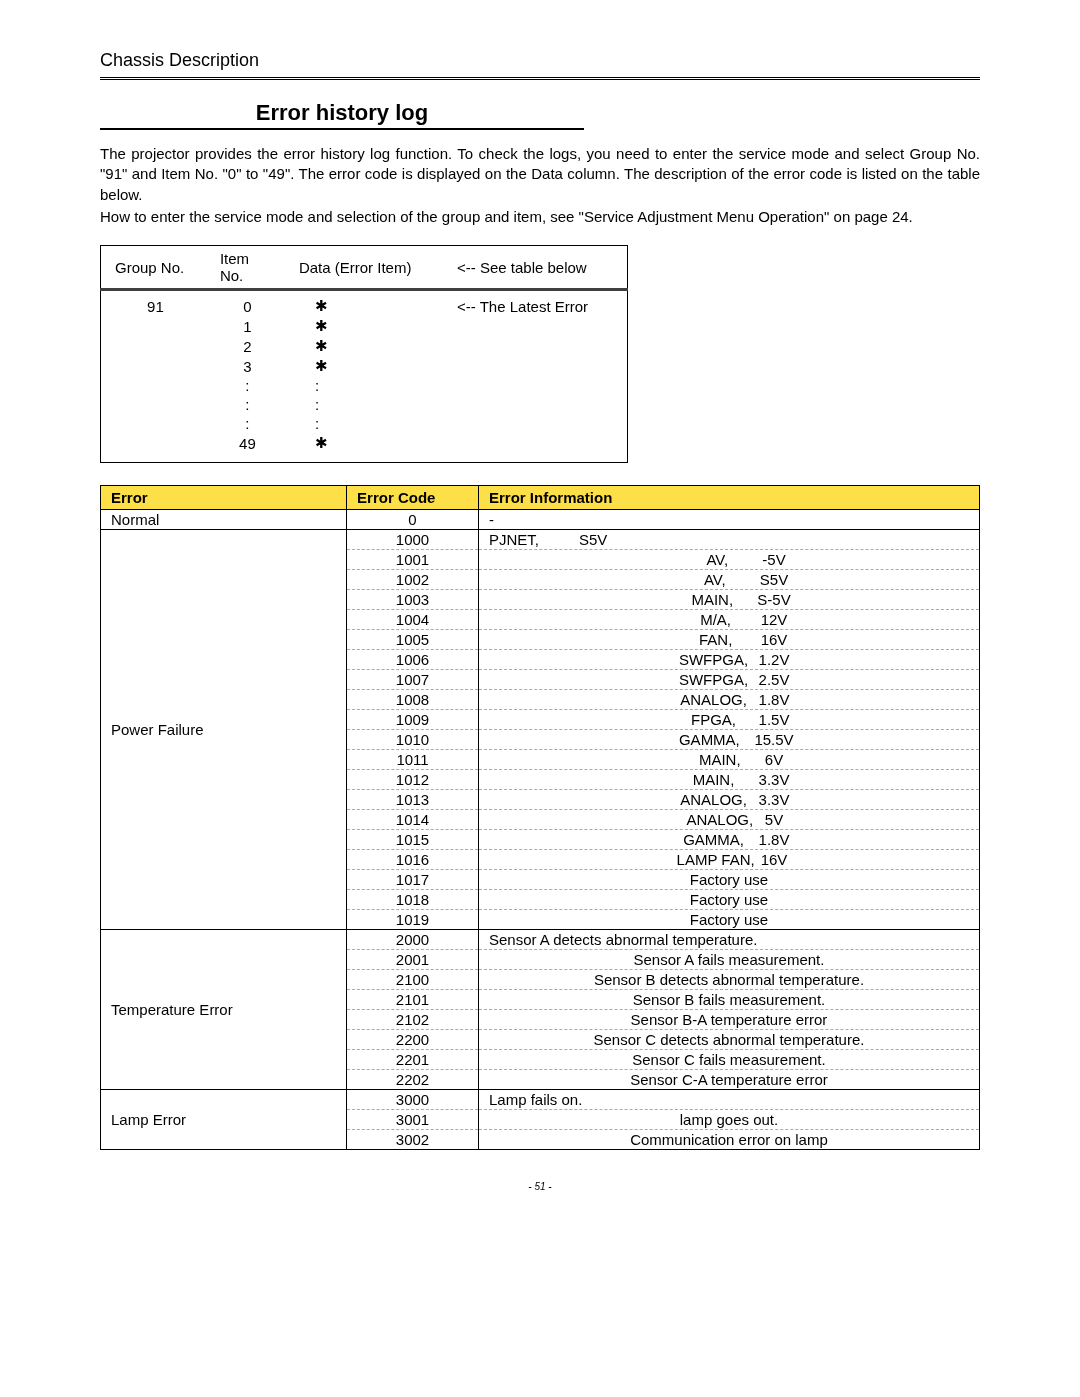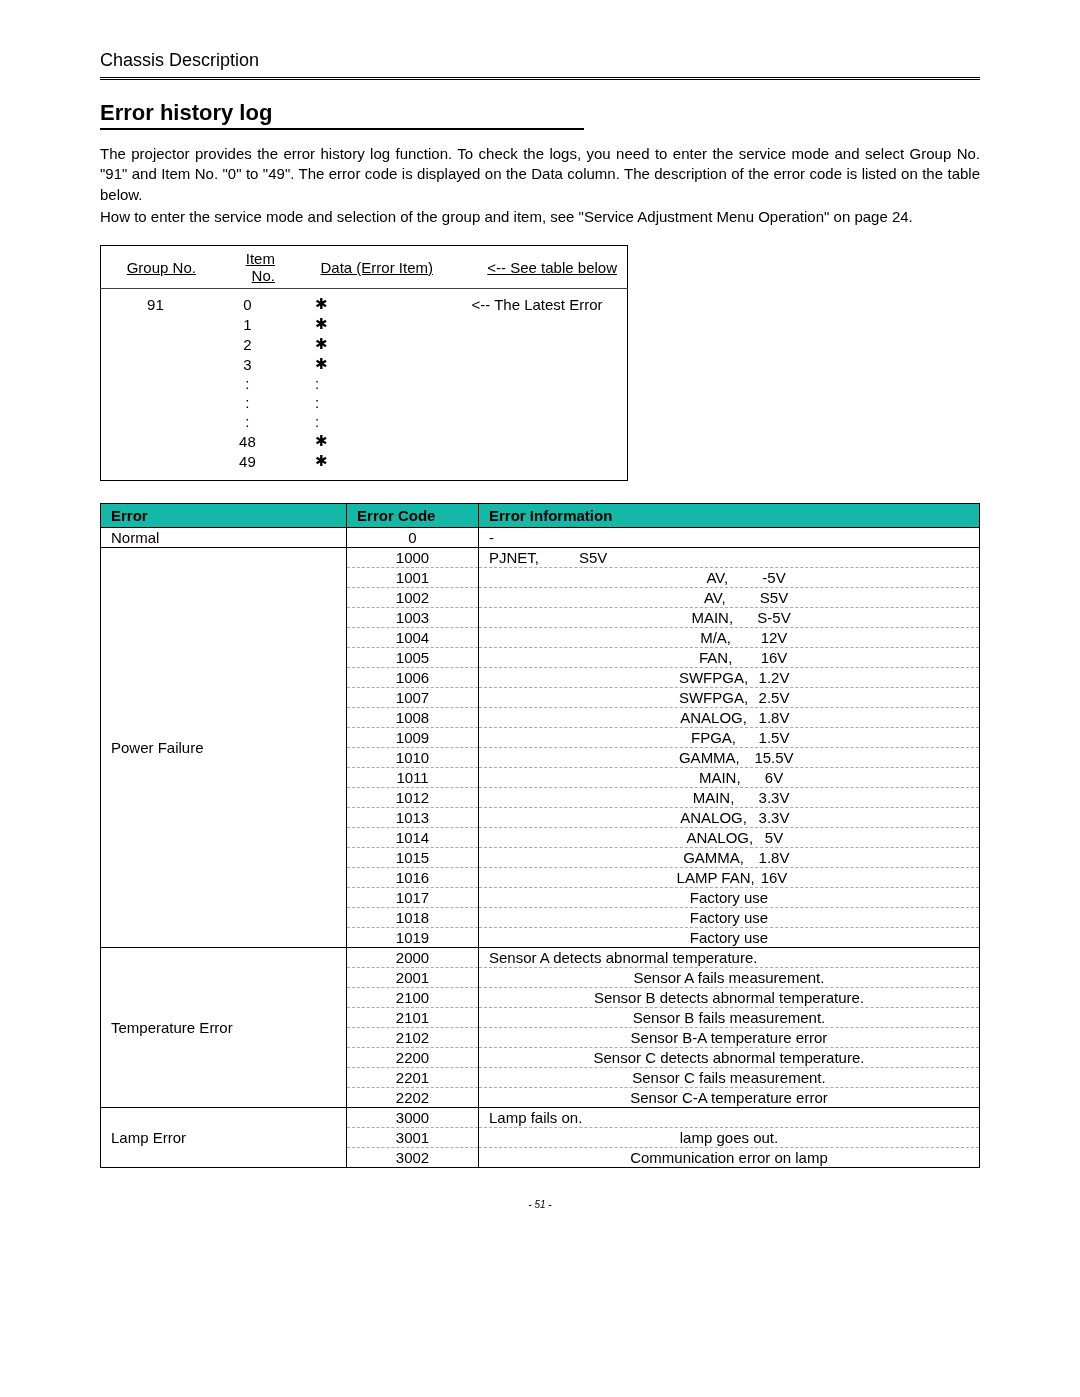--- a/index.html
+++ b/index.html
@@ -22,58 +22,58 @@
     margin-bottom: 20px;
   }
   .page-title {
     font-size: 22px;
     font-weight: bold;
     border-bottom: 2px solid #000;
     display: inline-block;
     width: 55%;
     padding-bottom: 2px;
     margin-bottom: 14px;
+    text-align: center;
   }
   .intro p {
     margin: 0 0 2px 0;
     line-height: 1.35;
     text-align: justify;
   }
   .history-table {
     border: 1px solid #000;
     border-collapse: collapse;
     width: 60%;
     margin-top: 18px;
     margin-bottom: 22px;
     font-size: 15px;
   }
   .history-table th {
     font-weight: normal;
-    text-align: right;
-    border-bottom: 1px solid #404040;
+    text-align: left;
+    border-bottom: 3px solid #404040;
     padding: 4px 10px 4px 14px;
-    text-decoration: underline;
   }
   .history-table td {
     padding: 1px 10px 1px 14px;
-    text-align: center;
+    text-align: left;
   }
   .history-table td.center { text-align: center; }
   .history-table td.data-col { text-align: left; padding-left: 30px; }
   .history-table tr.first td { padding-top: 6px; }
   .history-table tr.last td { padding-bottom: 10px; }
 
   .error-table {
     border-collapse: collapse;
     width: 100%;
     font-size: 15px;
     border: 1.5px solid #000;
   }
   .error-table th {
-    background: #14b8a6;
+    background: #fde047;
     border: 1.5px solid #000;
     text-align: left;
     padding: 3px 10px;
     font-weight: bold;
   }
   .error-table td {
     padding: 1px 10px;
     vertical-align: top;
   }
   .error-table td.code { text-align: center; }
@@ -172,26 +172,20 @@
         <td class="center">:</td>
         <td class="data-col">:</td>
         <td></td>
       </tr>
       <tr>
         <td class="center"></td>
         <td class="center">:</td>
         <td class="data-col">:</td>
         <td></td>
       </tr>
-      <tr>
-        <td class="center"></td>
-        <td class="center">48</td>
-        <td class="data-col">✱</td>
-        <td></td>
-      </tr>
       <tr class="last">
         <td class="center"></td>
         <td class="center">49</td>
         <td class="data-col">✱</td>
         <td></td>
       </tr>
     </tbody>
 </table>
 
 <table class="error-table">

